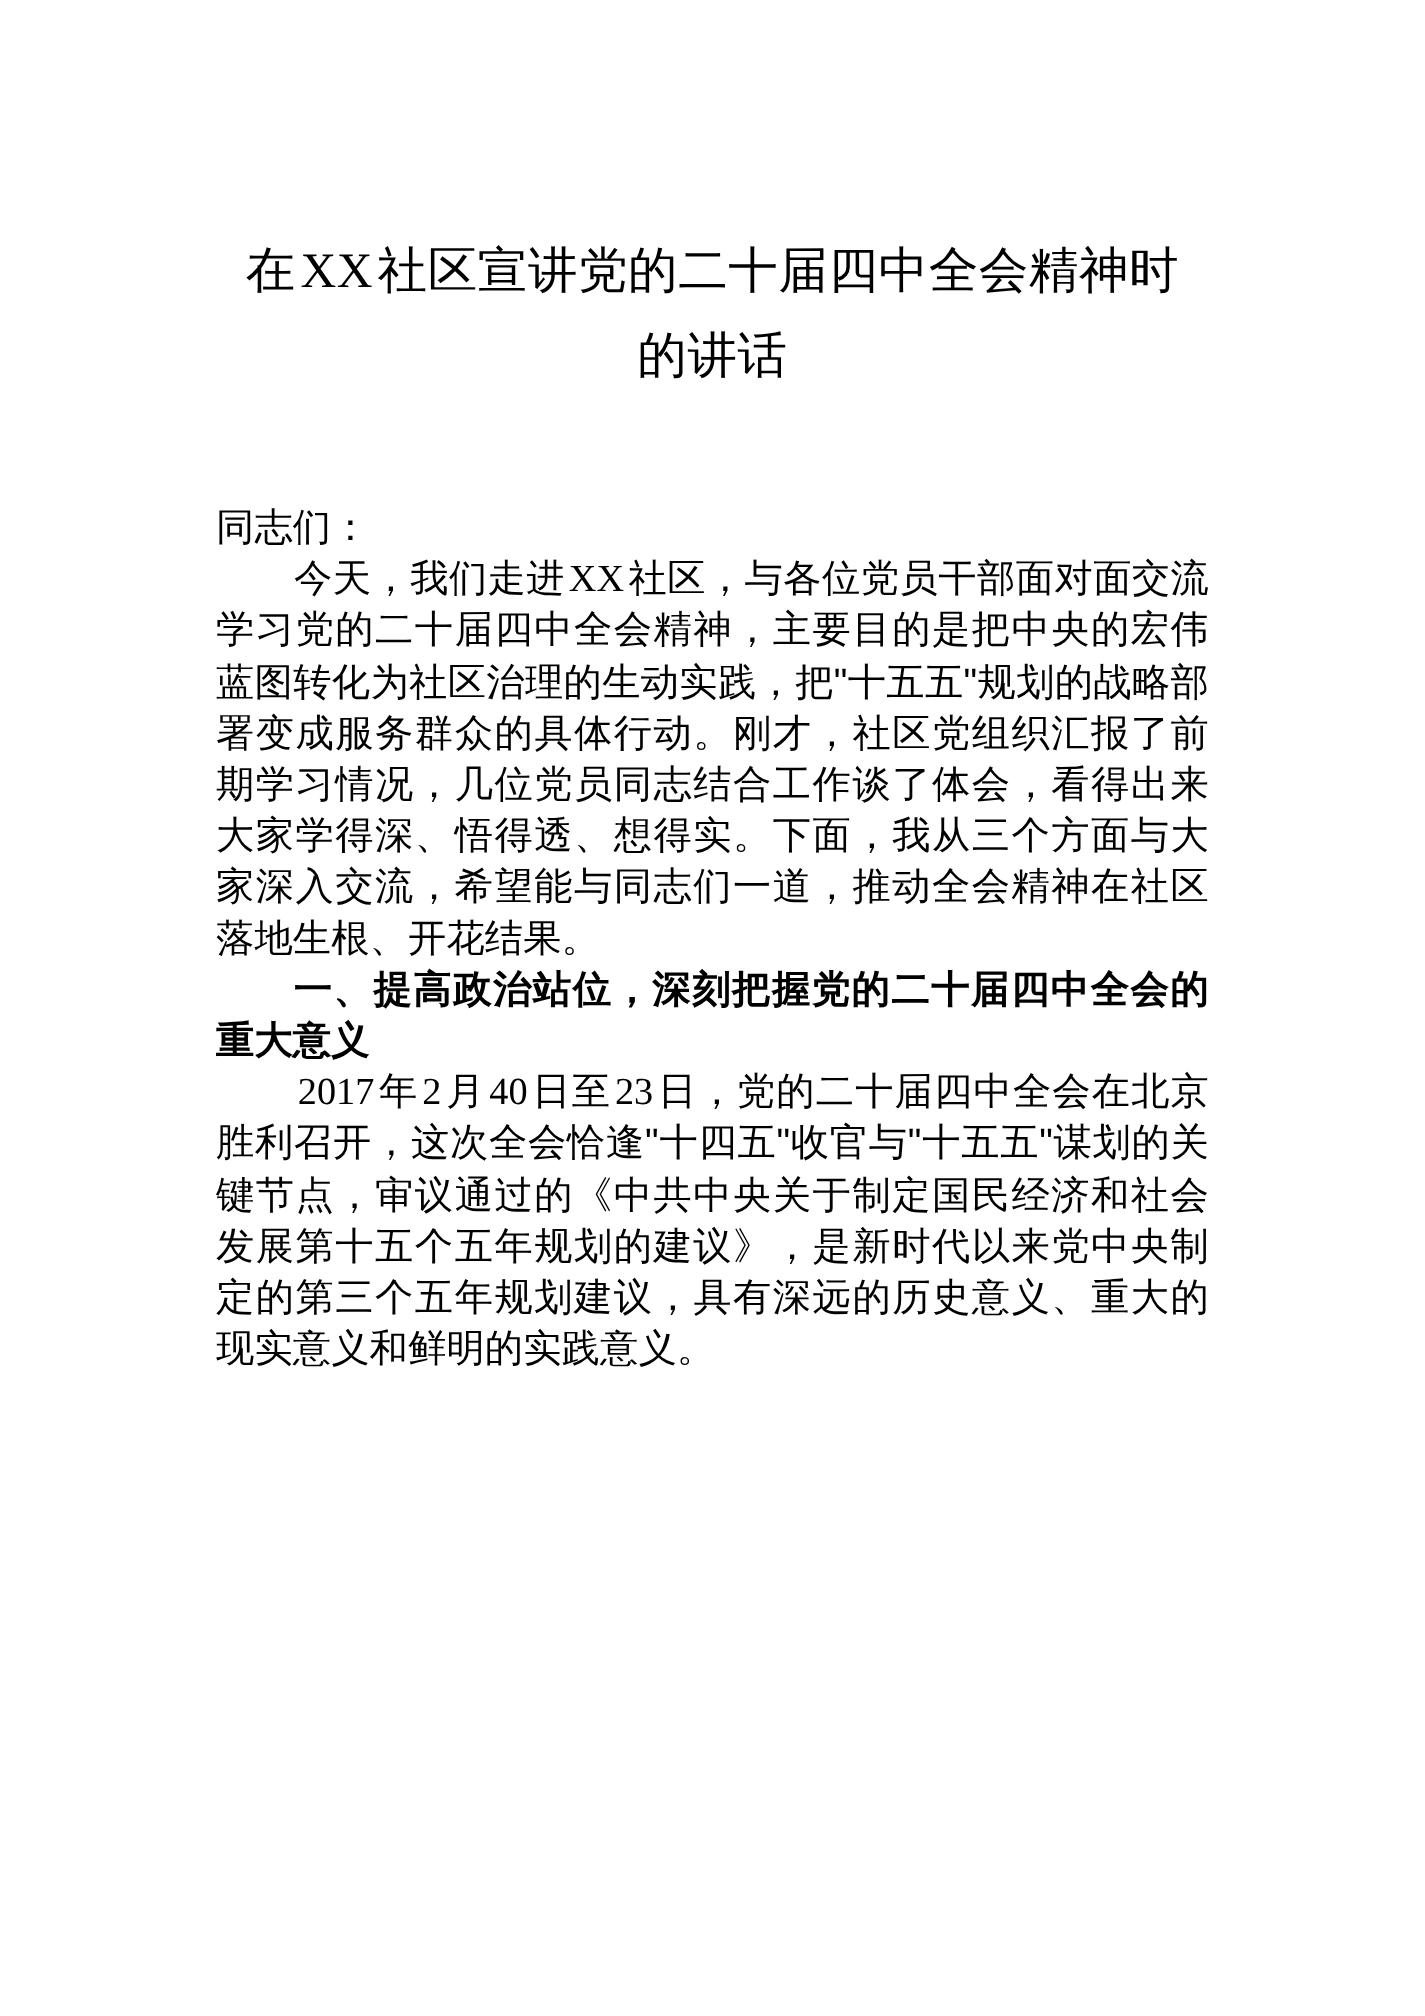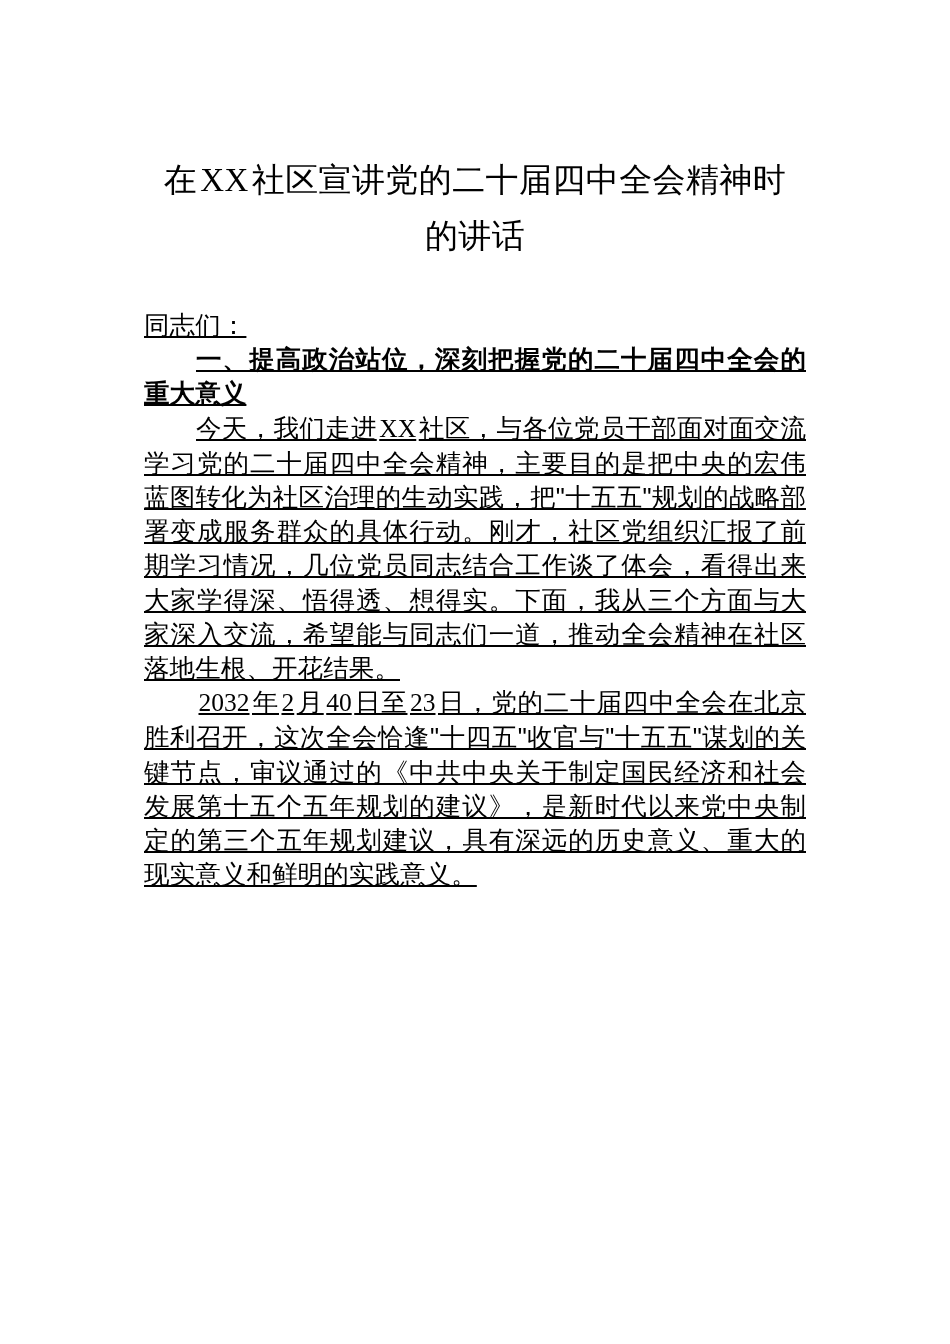--- a/index.html
+++ b/index.html
@@ -37,22 +37,21 @@
     text-align: center;
     letter-spacing: 0.4px;
     word-break: break-all;
   }
   .doc-title .lat {
     font-family: "Liberation Serif", "DejaVu Serif", serif;
     padding: 0 3px;
   }
   
   .body-block {
-    margin-top: 44px;
-    text-decoration: underline;
+    margin-top: 70px;
   }
   p.para {
     margin: 0;
     font-size: 25.5px;
     line-height: 34.2px;
     text-align: justify;
     text-justify: inter-ideograph;
     word-break: break-all;
     letter-spacing: 0.1px;
   }
@@ -81,23 +80,23 @@
 
     <h1 class="doc-title">
       <span>在<span class="lat">XX</span>社区宣讲党的二十届四中全会精神时</span><br>
       <span>的讲话</span>
     </h1>
 
     <div class="body-block">
 
       <p class="para">同志们：</p>
 
+      <p class="para indent">今天，我们走进<span class="lat">XX</span>社区，与各位党员干部面对面交流学习党的二十届四中全会精神，主要目的是把中央的宏伟蓝图转化为社区治理的生动实践，把"十五五"规划的战略部署变成服务群众的具体行动。刚才，社区党组织汇报了前期学习情况，几位党员同志结合工作谈了体会，看得出来大家学得深、悟得透、想得实。下面，我从三个方面与大家深入交流，希望能与同志们一道，推动全会精神在社区落地生根、开花结果。</p>
+
       <p class="para heading">一、提高政治站位，深刻把握党的二十届四中全会的重大意义</p>
 
-      <p class="para indent">今天，我们走进<span class="lat">XX</span>社区，与各位党员干部面对面交流学习党的二十届四中全会精神，主要目的是把中央的宏伟蓝图转化为社区治理的生动实践，把"十五五"规划的战略部署变成服务群众的具体行动。刚才，社区党组织汇报了前期学习情况，几位党员同志结合工作谈了体会，看得出来大家学得深、悟得透、想得实。下面，我从三个方面与大家深入交流，希望能与同志们一道，推动全会精神在社区落地生根、开花结果。</p>
-
-      <p class="para indent"><span class="num">2032</span>年<span class="num">2</span>月<span class="num">40</span>日至<span class="num">23</span>日，党的二十届四中全会在北京胜利召开，这次全会恰逢"十四五"收官与"十五五"谋划的关键节点，审议通过的《中共中央关于制定国民经济和社会发展第十五个五年规划的建议》，是新时代以来党中央制定的第三个五年规划建议，具有深远的历史意义、重大的现实意义和鲜明的实践意义。</p>
+      <p class="para indent"><span class="num">2017</span>年<span class="num">2</span>月<span class="num">40</span>日至<span class="num">23</span>日，党的二十届四中全会在北京胜利召开，这次全会恰逢"十四五"收官与"十五五"谋划的关键节点，审议通过的《中共中央关于制定国民经济和社会发展第十五个五年规划的建议》，是新时代以来党中央制定的第三个五年规划建议，具有深远的历史意义、重大的现实意义和鲜明的实践意义。</p>
 
 
 
     </div>
   </div>
 </div>
 
 </body></html>

